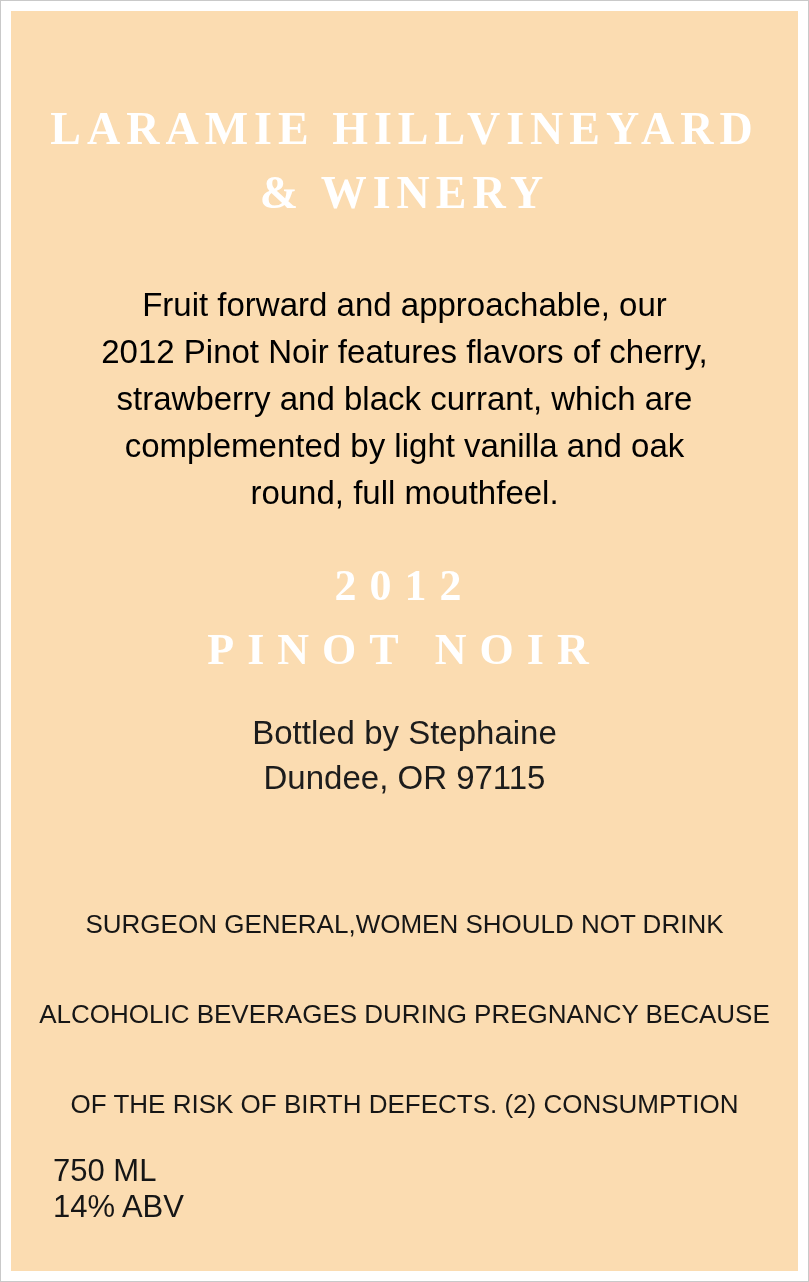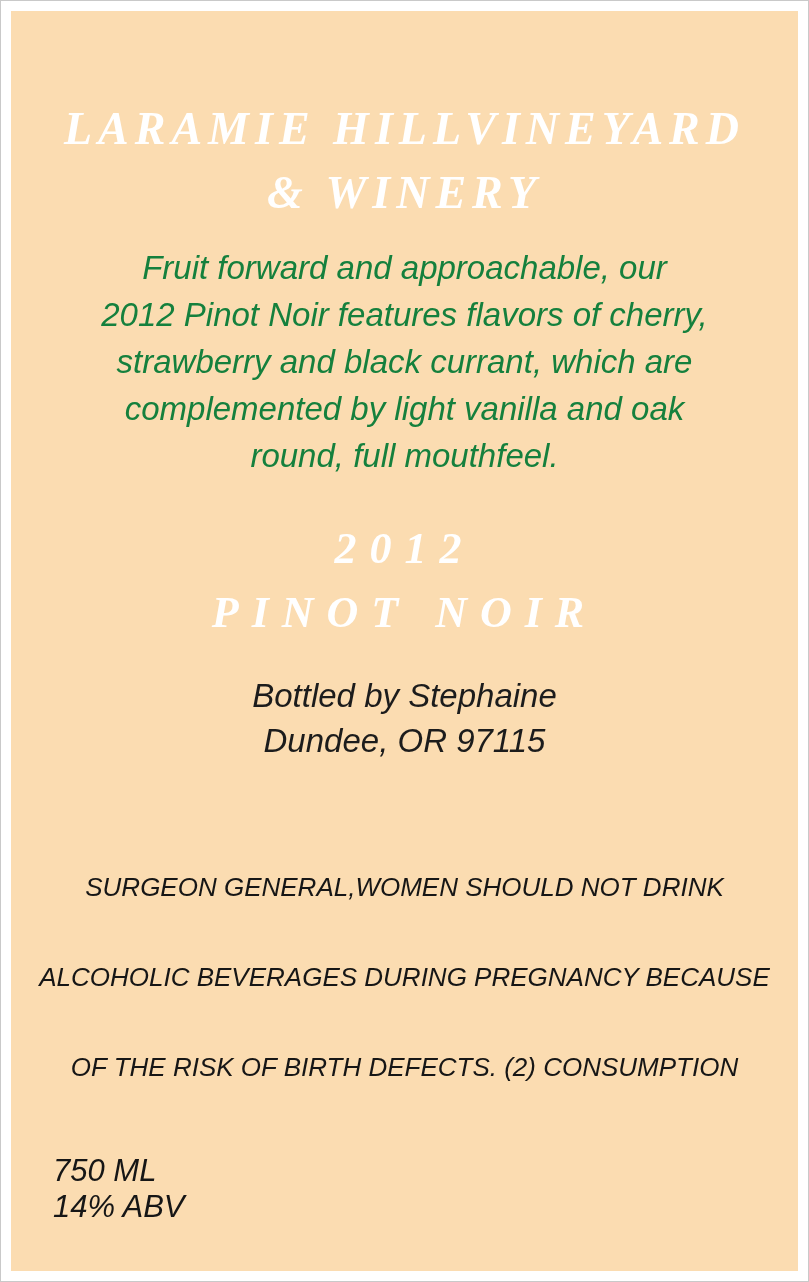--- a/index.html
+++ b/index.html
@@ -15,36 +15,35 @@
     position: absolute;
     inset: 0;
     box-sizing: border-box;
     border: 1px solid #c9c9c9;
     background: #ffffff;
   }
   .label {
     position: absolute;
     left: 10px; top: 10px; right: 10px; bottom: 10px;
     background: #FBDCB1;
-    font-style: italic;
   }
   .winery-name {
     margin-top: 86px;
     text-align: center;
     font-family: "Liberation Serif", serif;
     font-weight: bold;
     color: #ffffff;
     font-size: 46px;
     letter-spacing: 6px;
     line-height: 64px;
   }
   .description {
-    margin-top: 19px;
+    margin-top: 56px;
     text-align: center;
-    color: #15803d;
+    color: #000000;
     font-size: 33px;
     line-height: 47px;
   }
   .vintage-block {
     margin-top: 38px;
     text-align: center;
     font-family: "Liberation Serif", serif;
     font-weight: bold;
     color: #ffffff;
     font-size: 44px;

